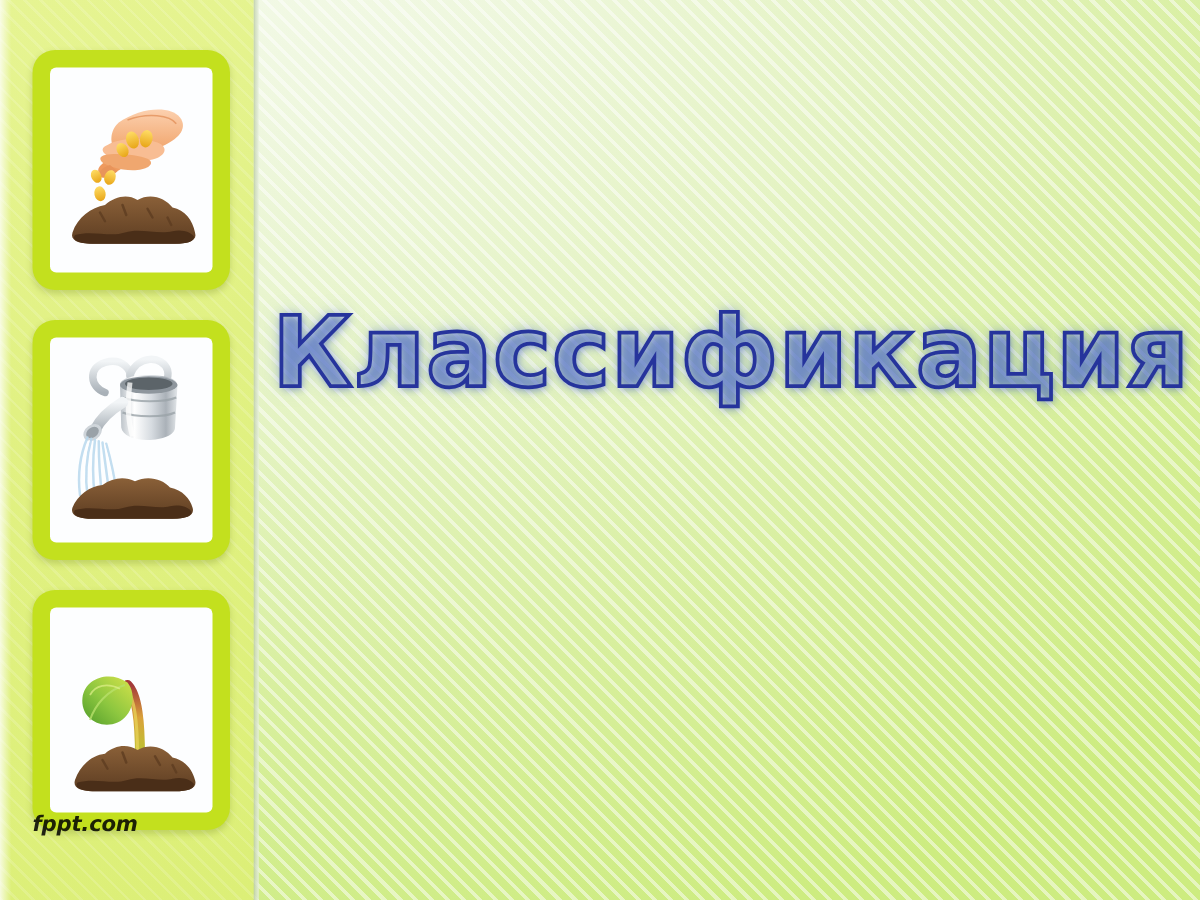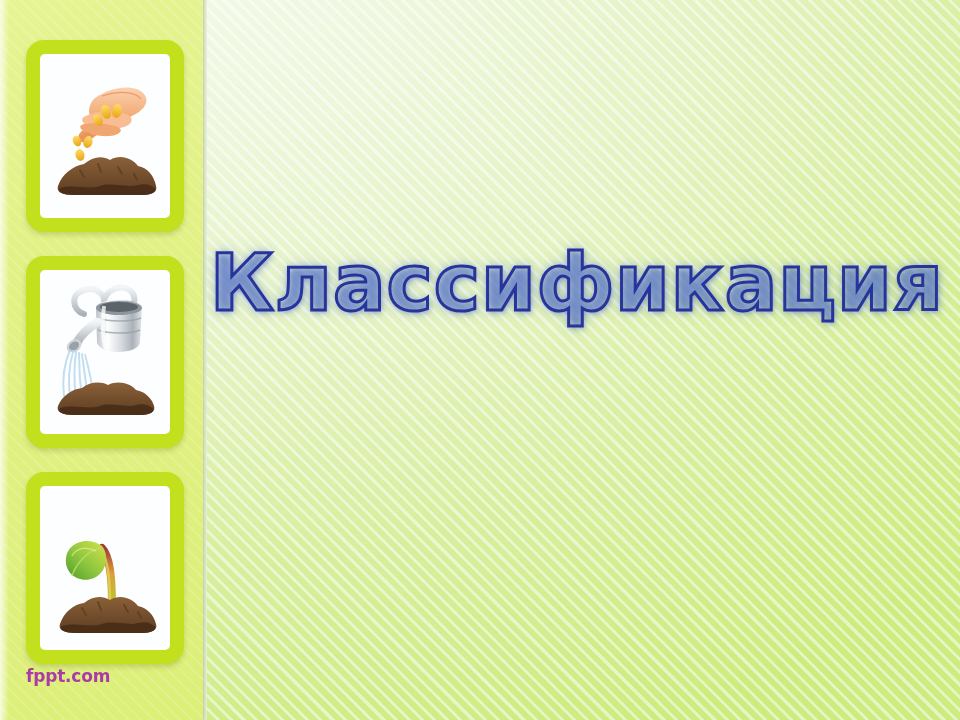--- a/index.html
+++ b/index.html
@@ -70,43 +70,44 @@
   }
   .card-1{top:40px;height:192px;}
   .card-2{top:256px;height:192px;}
   .card-3{top:472px;height:192px;}
 
   .art{position:absolute;left:0;top:0;width:100%;height:100%;}
 
   
   .title-block{
     position:absolute;left:210px;top:244px;width:750px;
+    text-align:center;
     line-height:1.02;
   }
   .title-line{
     display:block;
     font-family:"DejaVu Sans","Liberation Sans",sans-serif;
     font-weight:bold;
     font-size:78px;
     letter-spacing:1px;
     color:transparent;
     -webkit-text-stroke:3px #26349c;
     text-shadow:
        0 0 7px rgba(80,110,200,.55),
        0 0 16px rgba(110,140,215,.35),
        2px 3px 5px rgba(70,95,175,.30);
   }
   .title-line-2{font-size:80px;}
 
   
   .watermark{
-    position:absolute;left:26px;top:666px;
+    position:absolute;left:26px;top:650px;
     font-family:"DejaVu Sans","Liberation Sans",sans-serif;
     font-weight:bold;font-size:17px;
-    color:#a21caf;opacity:.85;letter-spacing:-.2px;
+    color:#000000;opacity:.85;letter-spacing:-.2px;font-style:italic;
   }
 </style>
 </head>
 <body>
 
 <div class="slide">
 
   <div class="bg-gradient"></div>
   <div class="bg-stripes"></div>
 

